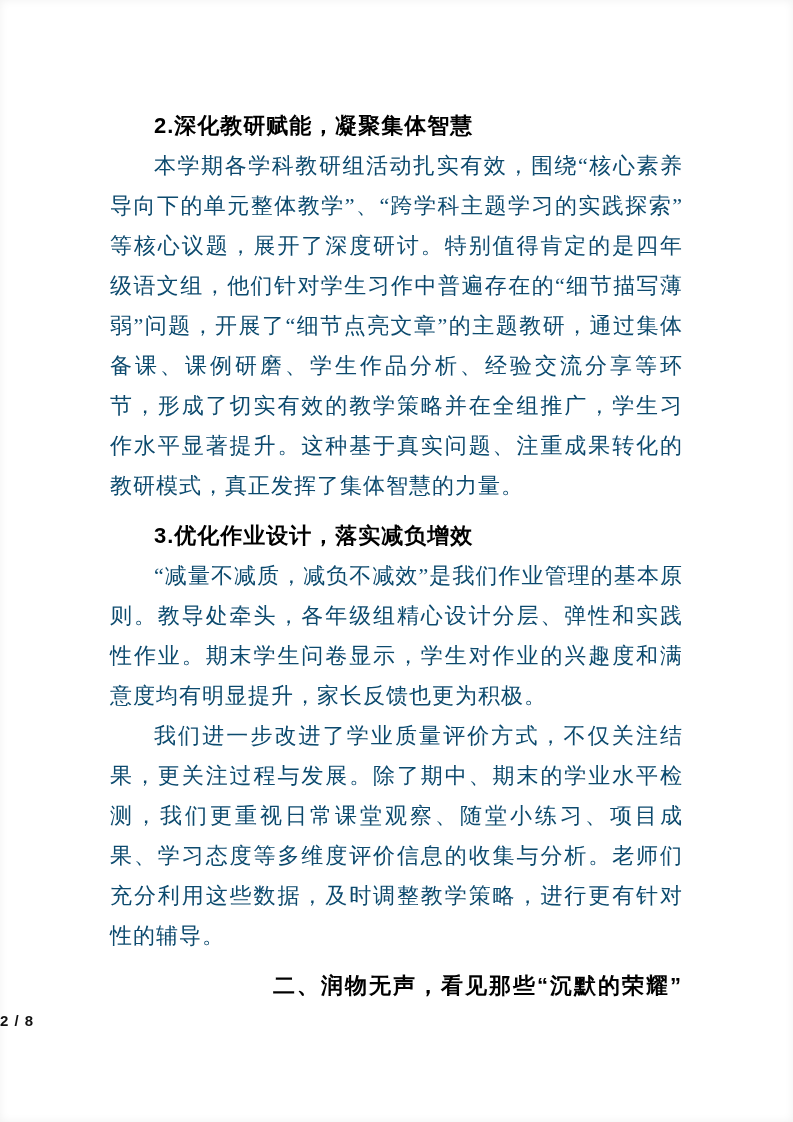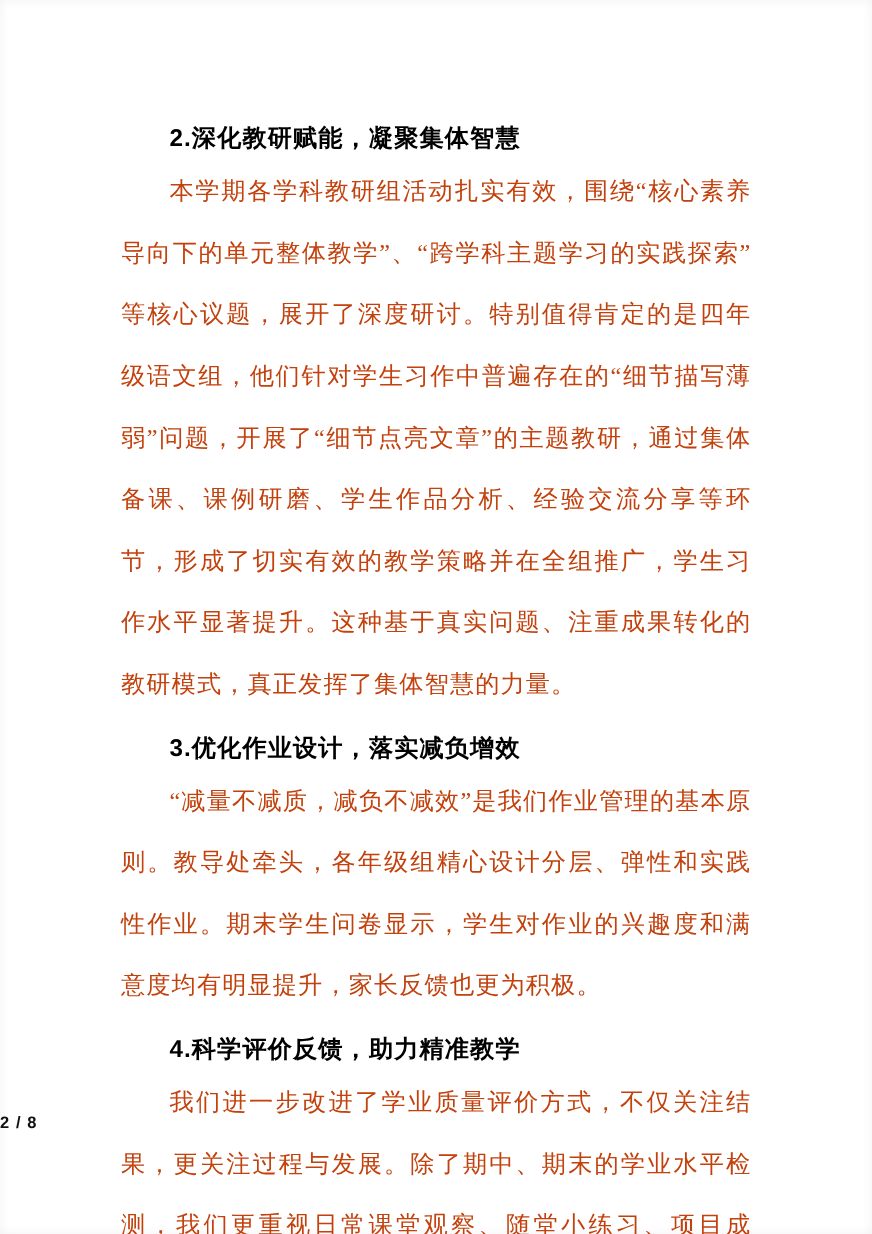--- a/index.html
+++ b/index.html
@@ -19,26 +19,26 @@
   }
   .content {
     position: absolute;
     top: 96px;
     left: 110px;
     width: 573px;
   }
   .content p {
     margin: 0;
     font-size: 22px;
-    line-height: 56px;
+    line-height: 40px;
     letter-spacing: 1px;
     text-align: justify;
     text-justify: inter-ideograph;
     text-indent: 2em;
-    color: #c2410c;
+    color: #0c4a6e;
   }
   .content h2 {
     margin: 10px 0 0 0;
     font-size: 22px;
     line-height: 40px;
     letter-spacing: 1px;
     font-weight: bold;
     text-indent: 2em;
     color: #000000;
     font-family: "Liberation Sans", "DejaVu Sans", sans-serif;
@@ -64,21 +64,20 @@
 </style>
 </head>
 <body>
 
 <div class="page">
   <div class="content">
     <h2>2.深化教研赋能，凝聚集体智慧</h2>
     <p>本学期各学科教研组活动扎实有效，围绕“核心素养导向下的单元整体教学”、“跨学科主题学习的实践探索”等核心议题，展开了深度研讨。特别值得肯定的是四年级语文组，他们针对学生习作中普遍存在的“细节描写薄弱”问题，开展了“细节点亮文章”的主题教研，通过集体备课、课例研磨、学生作品分析、经验交流分享等环节，形成了切实有效的教学策略并在全组推广，学生习作水平显著提升。这种基于真实问题、注重成果转化的教研模式，真正发挥了集体智慧的力量。</p>
     <h2>3.优化作业设计，落实减负增效</h2>
     <p>“减量不减质，减负不减效”是我们作业管理的基本原则。教导处牵头，各年级组精心设计分层、弹性和实践性作业。期末学生问卷显示，学生对作业的兴趣度和满意度均有明显提升，家长反馈也更为积极。</p>
-    <h2>4.科学评价反馈，助力精准教学</h2>
     <p>我们进一步改进了学业质量评价方式，不仅关注结果，更关注过程与发展。除了期中、期末的学业水平检测，我们更重视日常课堂观察、随堂小练习、项目成果、学习态度等多维度评价信息的收集与分析。老师们充分利用这些数据，及时调整教学策略，进行更有针对性的辅导。</p>
     <h2 class="section">二、润物无声，看见那些“沉默的荣耀”</h2>
   </div>
 
   <div class="footer">
     <span>2 / 8</span>
   </div>
 </div>
 
 </body></html>

